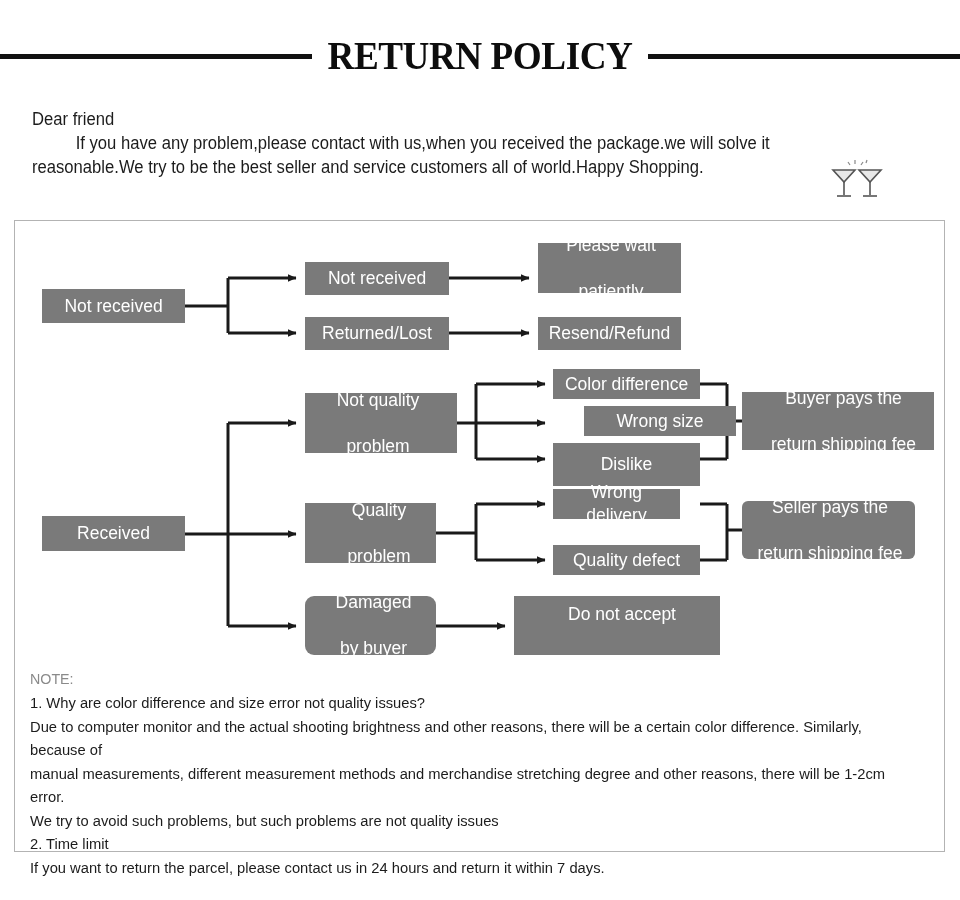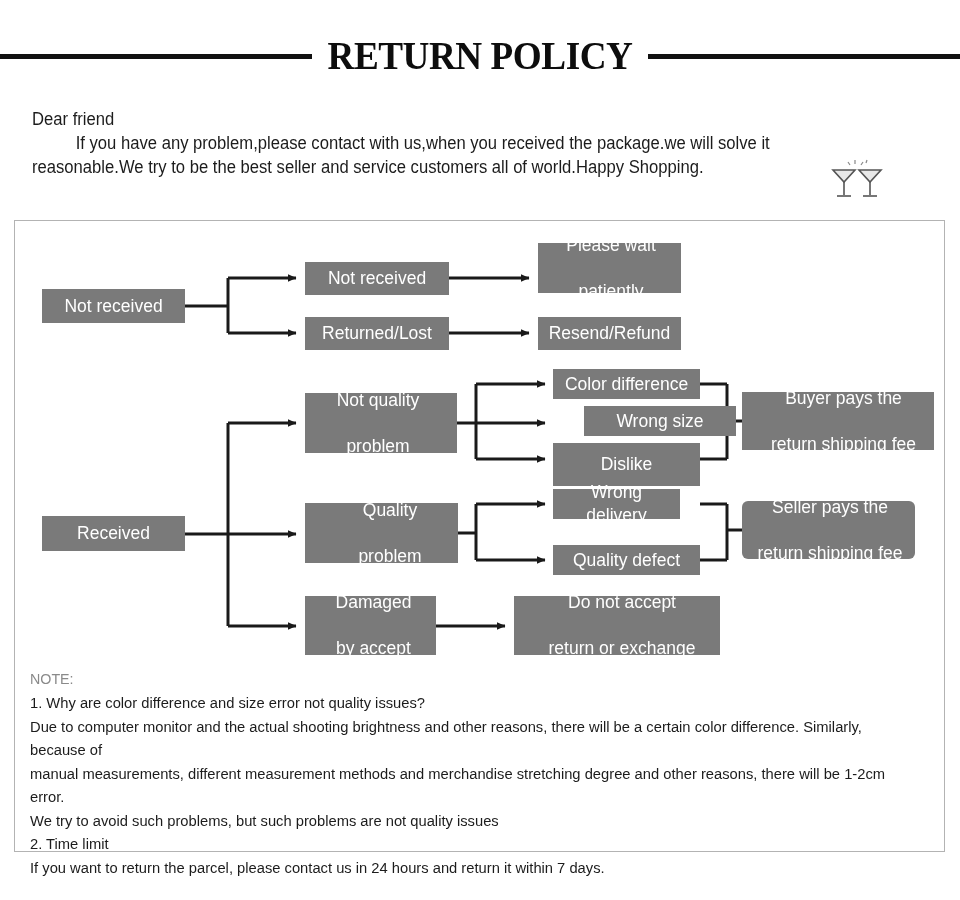--- a/index.html
+++ b/index.html
@@ -209,21 +209,21 @@
   <span>Dislike</span>
 </div>
 
 <div class="box lead" style="left:742px;top:392px;width:192px;height:58px;padding-left:21px;">
   <span>
     <span>Buyer pays the</span><br>
     <span>return shipping fee</span>
   </span>
 </div>
 
-<div class="box lead" style="left:305px;top:503px;width:153px;height:60px;padding-left:27px;">
+<div class="box lead" style="left:305px;top:503px;width:131px;height:60px;padding-left:27px;">
   <span>
     <span>Quality</span><br>
     <span>problem</span>
   </span>
 </div>
 
 <div class="box center" style="left:553px;top:489px;width:127px;height:30px;">
   <span>Wrong delivery</span>
 </div>
 
@@ -231,31 +231,30 @@
   <span>Quality defect</span>
 </div>
 
 <div class="box lead" style="left:742px;top:501px;width:173px;height:58px;padding-left:13px;border-radius:6px;">
   <span>
     <span>Seller pays the</span><br>
     <span>return shipping fee</span>
   </span>
 </div>
 
-<div class="box lead" style="left:305px;top:596px;width:131px;height:59px;padding-left:16px;">
+<div class="box lead" style="left:305px;top:596px;width:131px;height:59px;padding-left:16px;border-radius:9px;">
   <span>
     <span>Damaged</span><br>
-    <span>by accept</span>
+    <span>by buyer</span>
   </span>
 </div>
 
 <div class="box lead" style="left:514px;top:596px;width:206px;height:59px;padding-left:20px;">
   <span>
     <span>Do not accept</span><br>
-    <span>return or exchange</span>
   </span>
 </div>
 
 <div class="notes">
   <div class="note-head">NOTE:</div>
   <div class="note-line">1. Why are color difference and size error not quality issues?</div>
   <div class="note-line">Due to computer monitor and the actual shooting brightness and other reasons, there will be a certain color difference. Similarly, because of</div>
   <div class="note-line">manual measurements, different measurement methods and merchandise stretching degree and other reasons, there will be 1-2cm error.</div>
   <div class="note-line">We try to avoid such problems, but such problems are not quality issues</div>
   <div class="note-line">2. Time limit</div>

